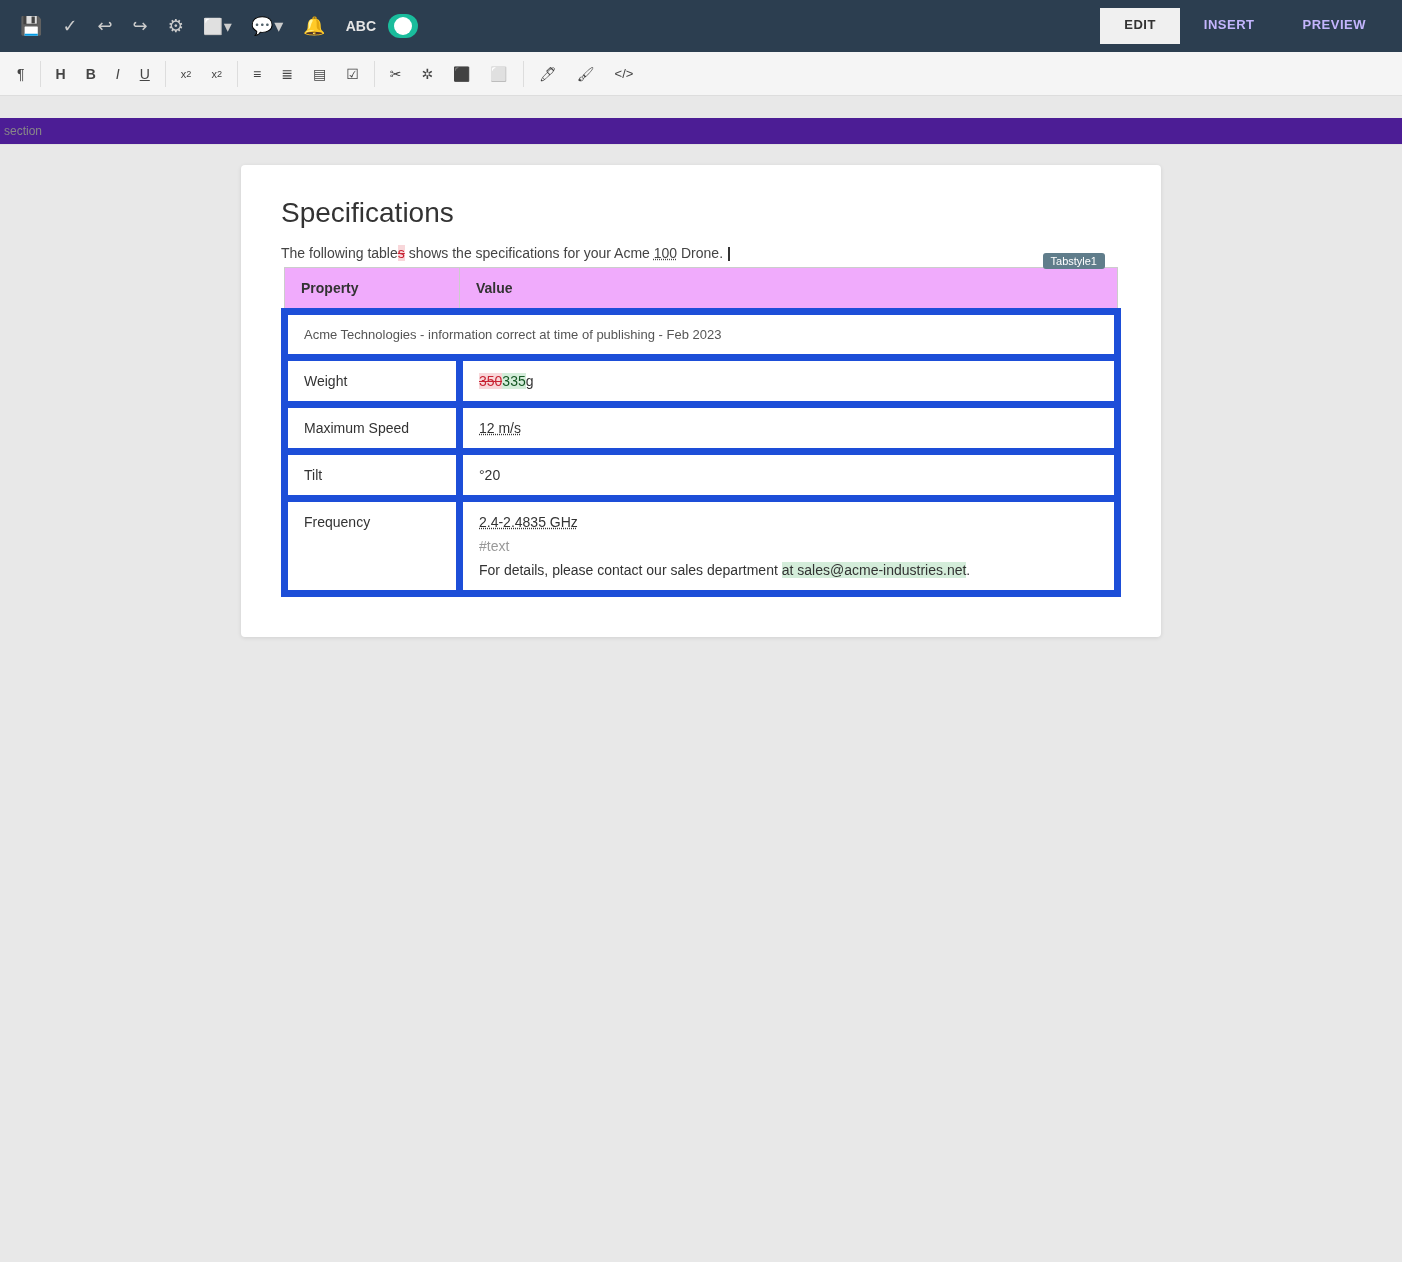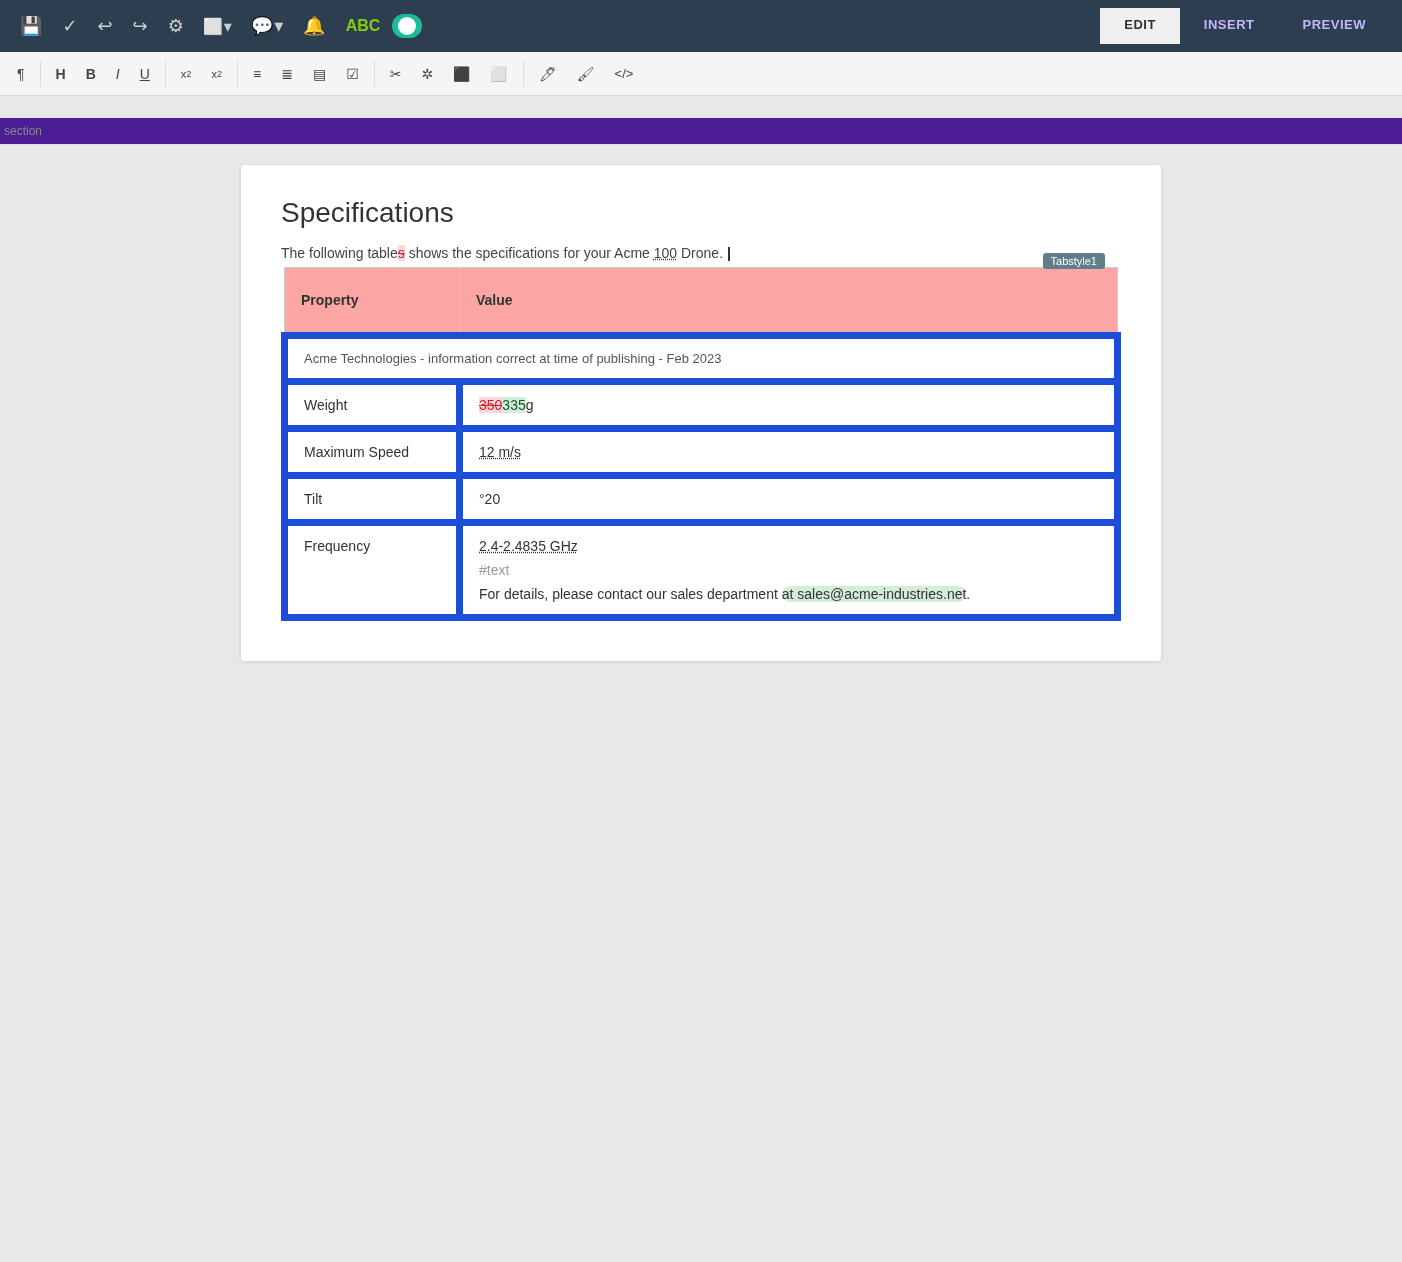--- a/index.html
+++ b/index.html
@@ -147,22 +147,22 @@
       padding: 2px 8px;
       border-radius: 3px;
     }
 
     .spec-table {
       width: 100%;
       border-collapse: collapse;
       border: 1px solid #ccc;
     }
     .spec-table th {
-      background: #fca5a5;
-      padding: 24px 16px;
+      background: #f0abfc;
+      padding: 12px 16px;
       text-align: left;
       font-weight: 700;
       font-size: 14px;
       border: 1px solid #ccc;
     }
     .spec-table td {
       padding: 12px 16px;
       border: 7px solid #1d4ed8;
       vertical-align: top;
       font-size: 14px;
@@ -191,36 +191,35 @@
       text-decoration-style: dotted;
     }
 
     
     .placeholder-text {
       color: #999;
     }
 
     .email-highlight {
       background: #d4edda;
-      border-radius: 8px;
     }
   </style>
 </head>
 <body>
 
 <div class="top-toolbar">
   <div class="tb-icon">💾</div>
   <div class="tb-icon">✓</div>
   <div class="tb-icon">↩</div>
   <div class="tb-icon">↪</div>
   <div class="tb-icon">⚙</div>
   <div class="tb-icon" style="font-size:16px;">⬜▾</div>
   <div class="tb-icon">💬▾</div>
   <div class="tb-icon">🔔</div>
-  <div class="tb-icon" style="font-size:16px;font-weight:bold;color:#84cc16;">ABC</div>
+  <div class="tb-icon" style="font-size:14px;font-weight:bold;color:#e5e5e5;">ABC</div>
   <div class="tb-toggle">
     <div class="tb-toggle-knob"></div>
   </div>
   <div class="mode-tabs">
     <div class="mode-tab active">EDIT</div>
     <div class="mode-tab">INSERT</div>
     <div class="mode-tab">PREVIEW</div>
   </div>
 </div>
 

